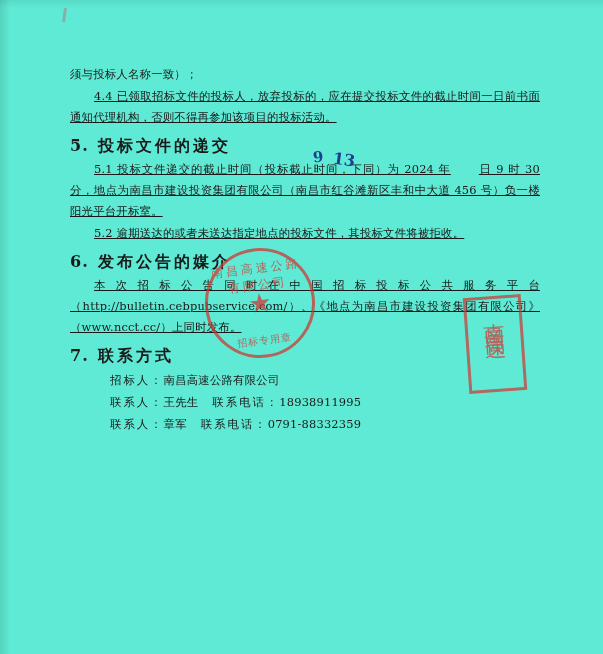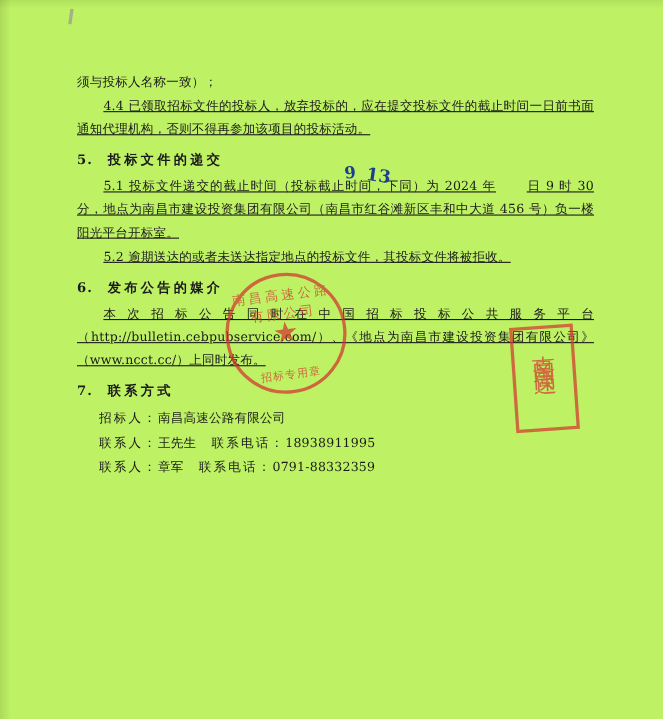--- a/index.html
+++ b/index.html
@@ -11,21 +11,21 @@
     width: 603px;
     height: 654px;
     position: relative;
     font-family: "DejaVu Serif", serif;
     color: #1a1a1a;
     overflow: hidden;
   }
   .page {
     position: absolute;
     inset: 0;
-    background: #bef264;
+    background: #5eead4;
     overflow: hidden;
   }
   
   .scan-edge-left {
     position: absolute;
     left: 0; top: 0; bottom: 0;
     width: 10px;
     background: linear-gradient(to right, rgba(0,0,0,0.10), rgba(0,0,0,0));
     pointer-events: none;
   }
@@ -57,30 +57,30 @@
   }
   .p {
     margin: 0 0 1px 0;
     text-align: justify;
     text-justify: inter-ideograph;
   }
   .indent2 { text-indent: 24px; text-decoration: underline; }
   .heading {
     margin: 7px 0 3px 0;
     font-weight: bold;
-    font-size: 12px;
+    font-size: 16px;
     letter-spacing: 1px;
   }
   .heading .num {
     display: inline-block;
     width: 22px;
   }
   .heading .htext { margin-left: 6px; letter-spacing: 3px; }
   .contact-block {
-    margin-left: 20px;
+    margin-left: 40px;
     line-height: 22px;
   }
   .contact-row { white-space: nowrap; }
   .lbl { letter-spacing: 2px; }
   .gap { display: inline-block; width: 14px; }
 
   
   .handwritten {
     position: absolute;
     color: #1c3f8f;

